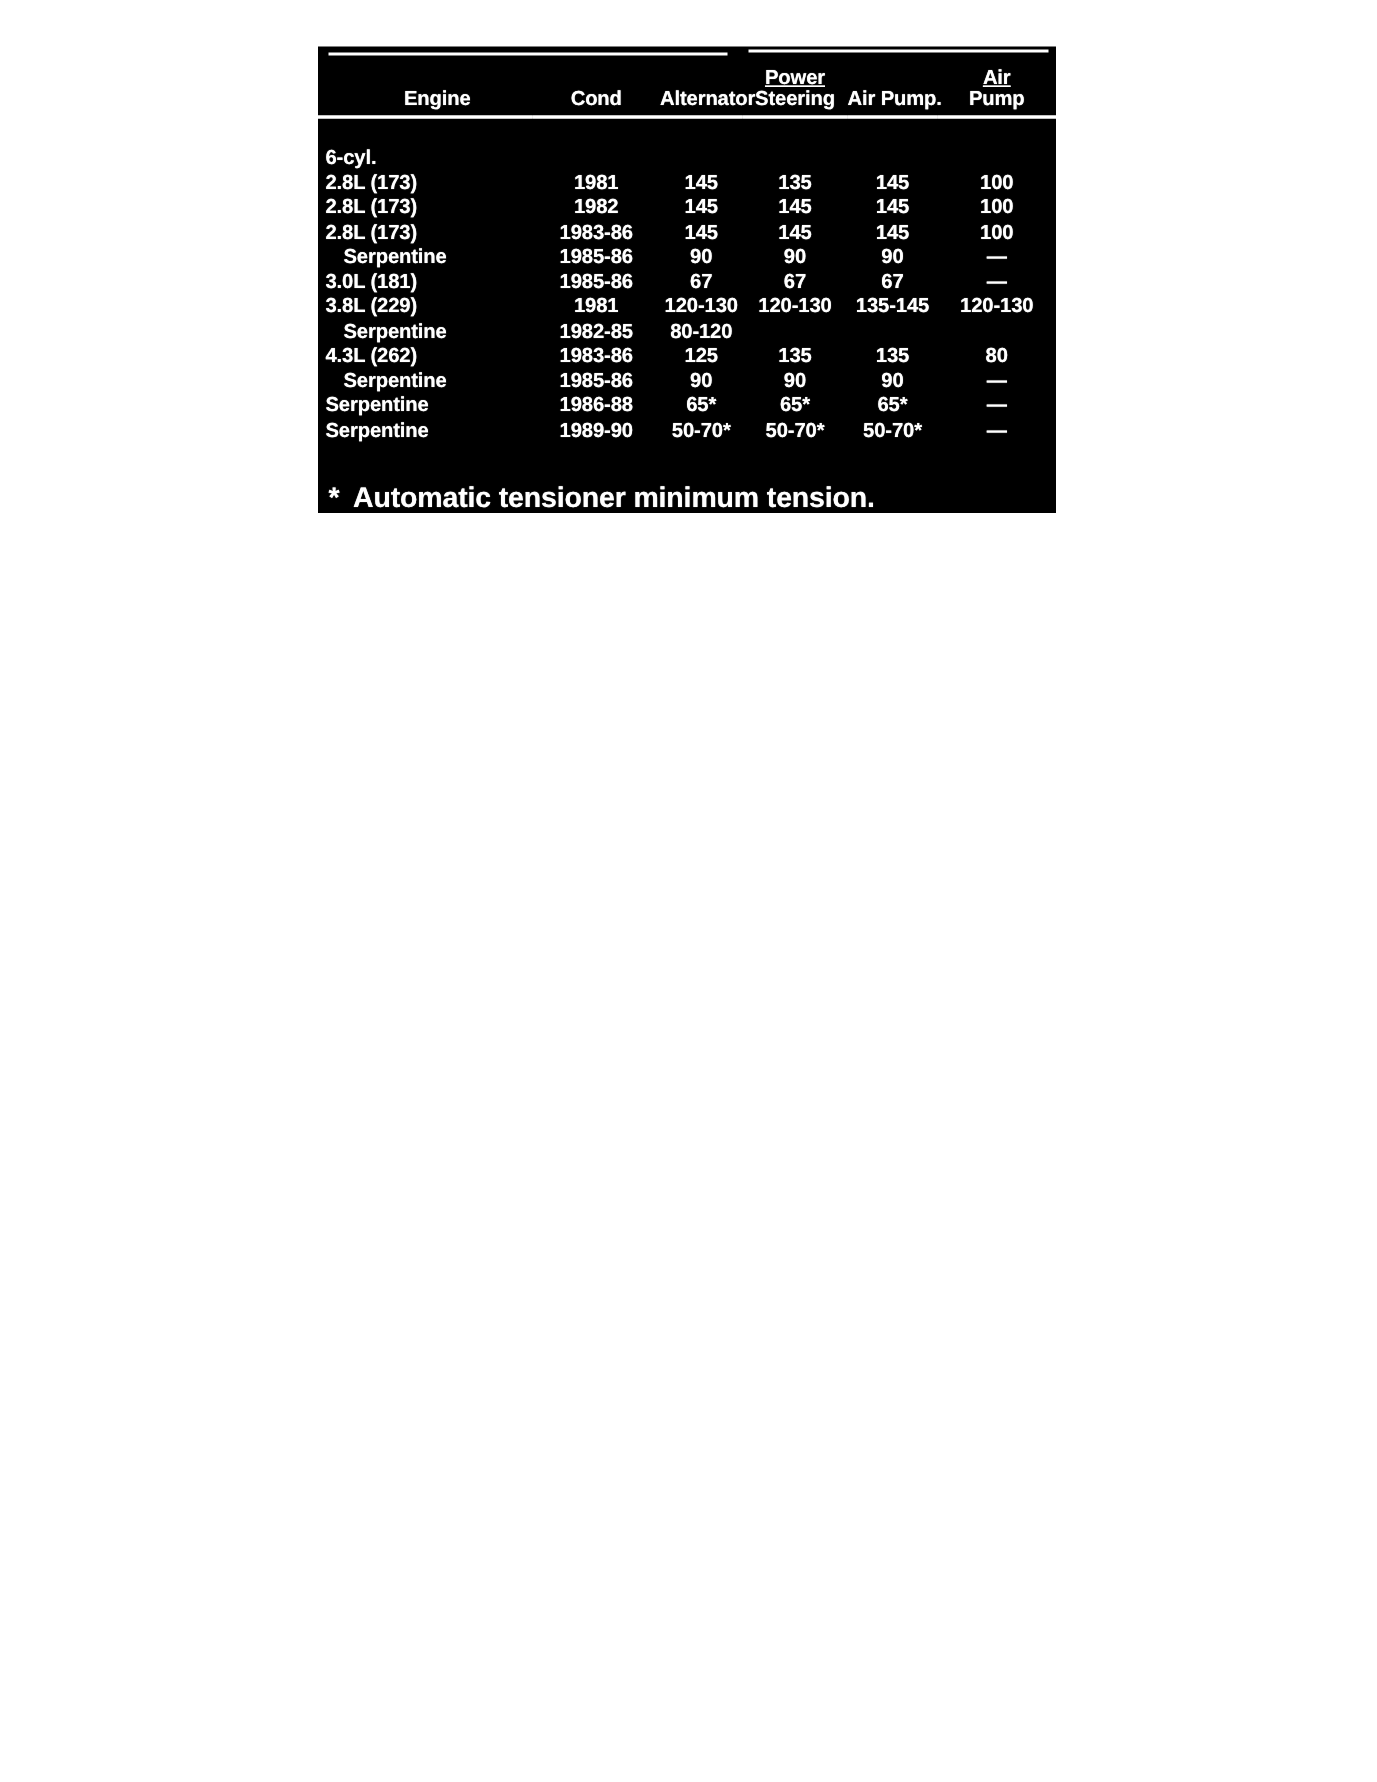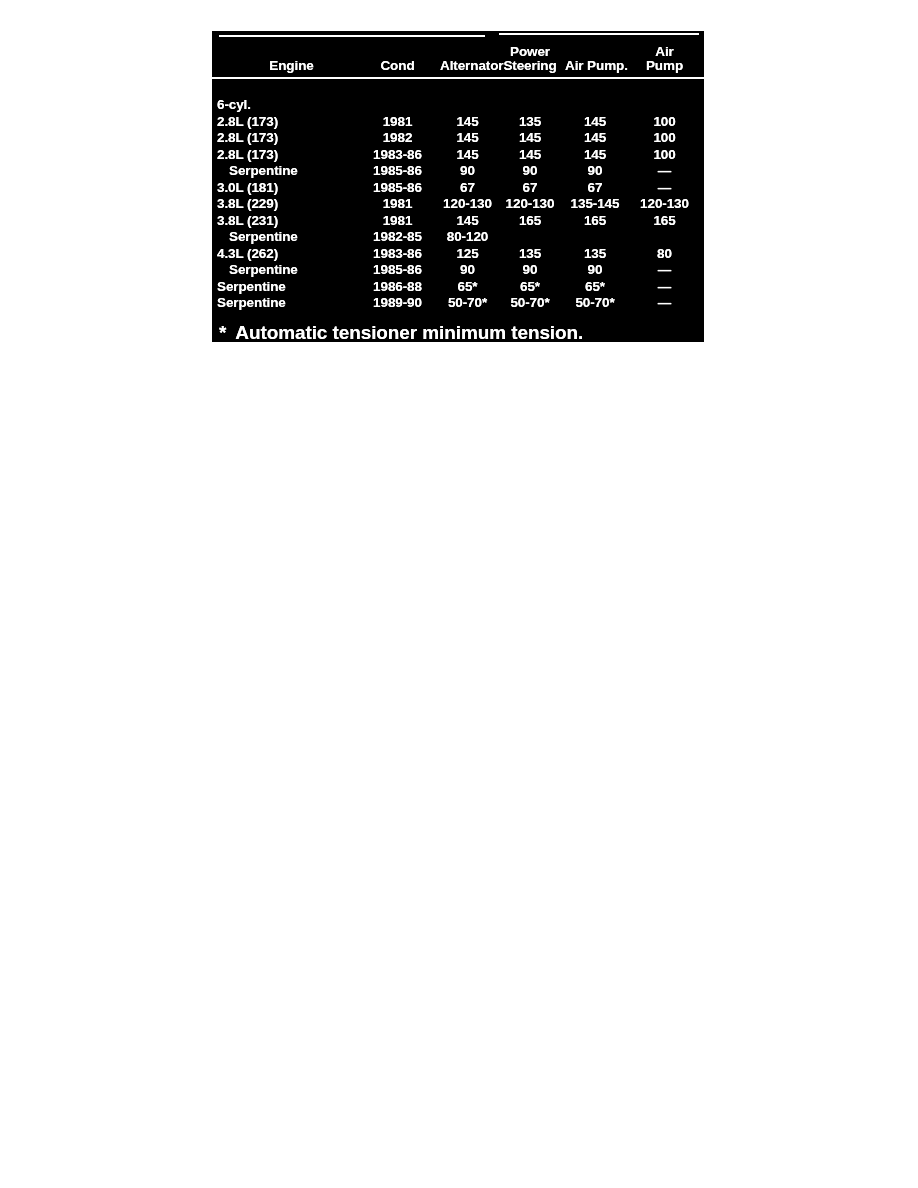--- a/index.html
+++ b/index.html
@@ -36,21 +36,21 @@
     vertical-align:bottom;
     text-align:center;
     height:36px;
     padding:0 0 4px 0;
     border-bottom:2px solid #ffffff;
     font-size:13.5px;
     font-weight:700;
     white-space:nowrap;
   }
   table.spec th.engine-col{text-align:center;padding-left:16px;margin-left:43px;}
-  .h-top{line-height:14px;}
+  .h-top{line-height:14px;text-decoration:underline;}
   .h-bot{line-height:14px;}
   table.spec td{
     height:16.5px;
     line-height:16.5px;
     padding:0;
     text-align:center;
     white-space:nowrap;
     font-weight:700;
   }
   table.spec td.engine-cell{text-align:left;padding-left:5px;}
@@ -158,28 +158,20 @@
           </tr>
           <tr>
             <td class="engine-cell">3.8L (229)</td>
             <td>1981</td>
             <td>120-130</td>
             <td>120-130</td>
             <td>135-145</td>
             <td>120-130</td>
           </tr>
           <tr>
-            <td class="engine-cell">3.8L (231)</td>
-            <td>1981</td>
-            <td>145</td>
-            <td>165</td>
-            <td>165</td>
-            <td>165</td>
-          </tr>
-          <tr>
             <td class="engine-cell indent">Serpentine</td>
             <td>1982-85</td>
             <td>80-120</td>
             <td></td>
             <td></td>
             <td></td>
           </tr>
           <tr>
             <td class="engine-cell">4.3L (262)</td>
             <td>1983-86</td>

